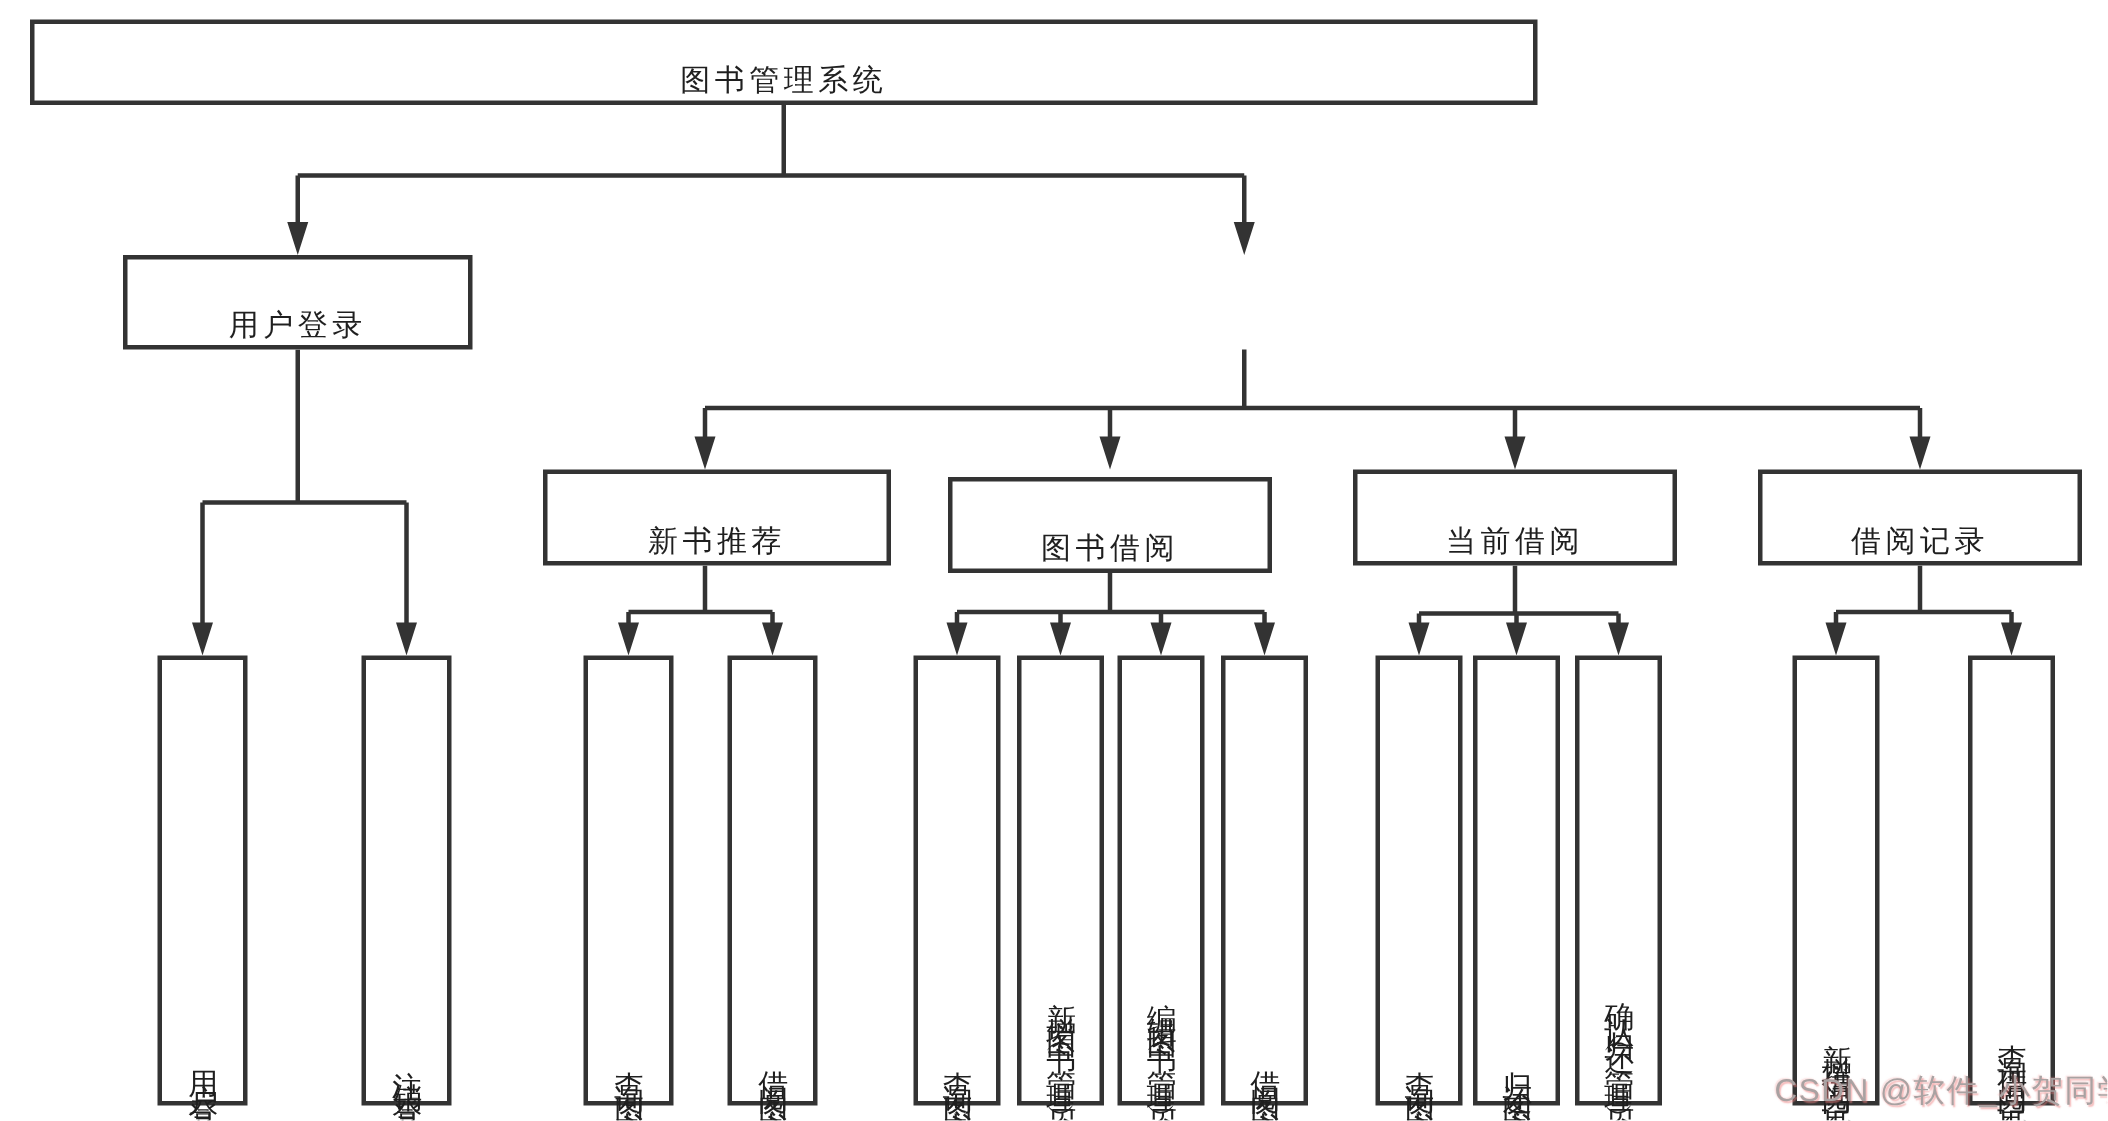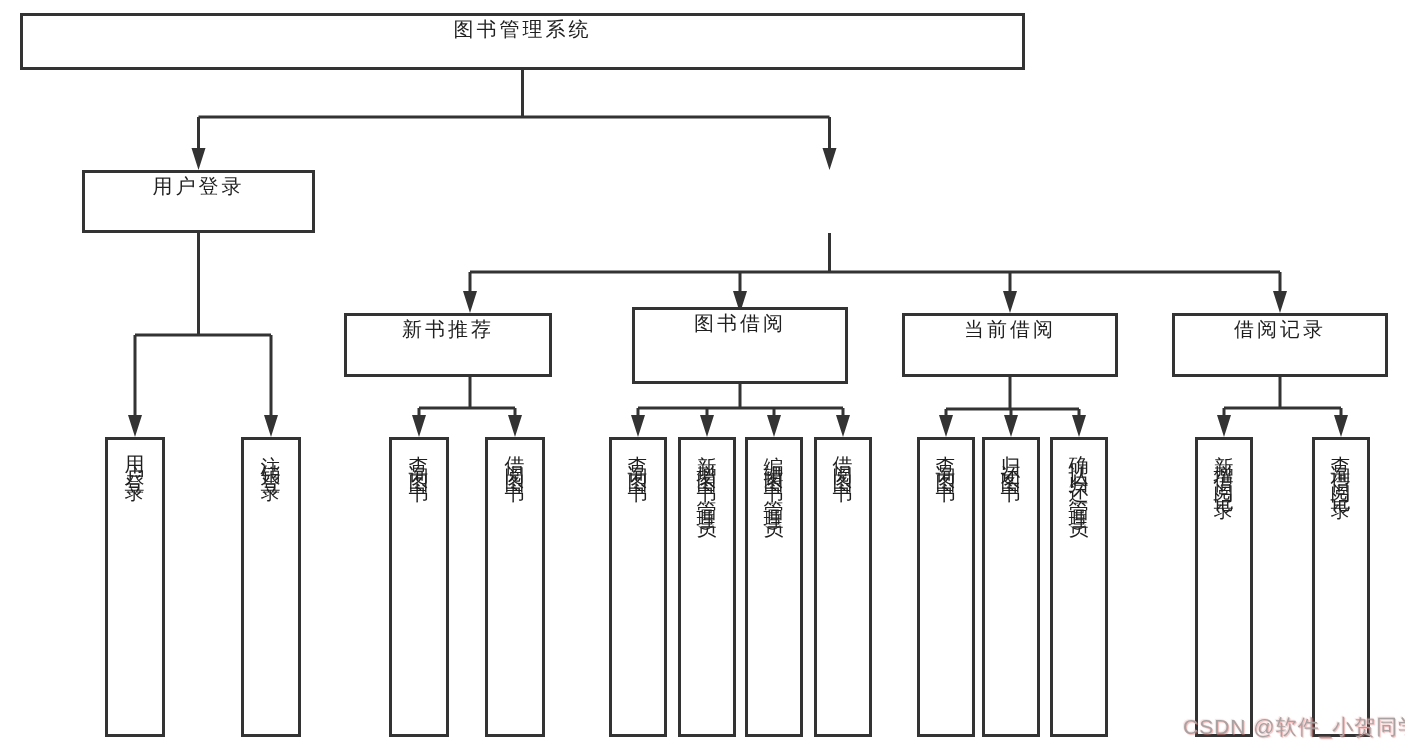--- a/index.html
+++ b/index.html
@@ -4,21 +4,21 @@
 <style>
   html,body { margin:0; padding:0; background:#ffffff; }
   .canvas {
     position:relative; width:1405px; height:747px; background:#ffffff;
     font-family:"Liberation Sans", sans-serif; overflow:hidden;
   }
   .connectors { position:absolute; left:0; top:0; width:1405px; height:747px; }
   .box {
     position:absolute; box-sizing:border-box;
     border:3px solid #333333; background:#ffffff;
-    display:flex; align-items:flex-start; justify-content:center;
+    display:flex; align-items:flex-end; justify-content:center;
   }
   .hlabel {
     font-size:20px; letter-spacing:3px; color:#1f1f1f; white-space:nowrap;
   }
   .vlabel {
     writing-mode:vertical-rl; text-orientation:mixed;
     font-size:20px; line-height:1.1; letter-spacing:9px;
     color:#1f1f1f; white-space:nowrap;
   }
   .watermark {
@@ -54,24 +54,24 @@
   </svg>
 
   <div class="box" style="left:20px;top:13px;width:1005px;height:57px">
     <span class="hlabel">图书管理系统</span>
   </div>
 
   <div class="box" style="left:82px;top:170px;width:233px;height:63px">
     <span class="hlabel">用户登录</span>
   </div>
 
-  <div class="box" style="left:344px;top:313px;width:208px;height:64px">
+  <div class="box" style="left:362px;top:313px;width:232px;height:64px">
     <span class="hlabel">新书推荐</span>
   </div>
-  <div class="box" style="left:632px;top:307px;width:216px;height:77px">
+  <div class="box" style="left:632px;top:318px;width:216px;height:64px">
     <span class="hlabel">图书借阅</span>
   </div>
   <div class="box" style="left:1172px;top:313px;width:216px;height:64px">
     <span class="hlabel">借阅记录</span>
   </div>
   <div class="box" style="left:902px;top:313px;width:216px;height:64px">
     <span class="hlabel">当前借阅</span>
   </div>
 
   <div class="box" style="left:105px;top:437px;width:60px;height:300px">

